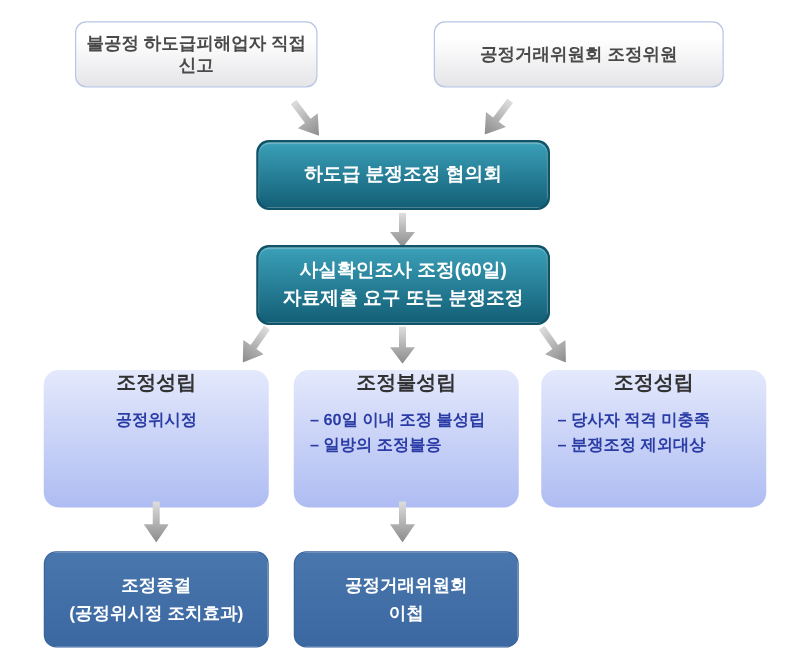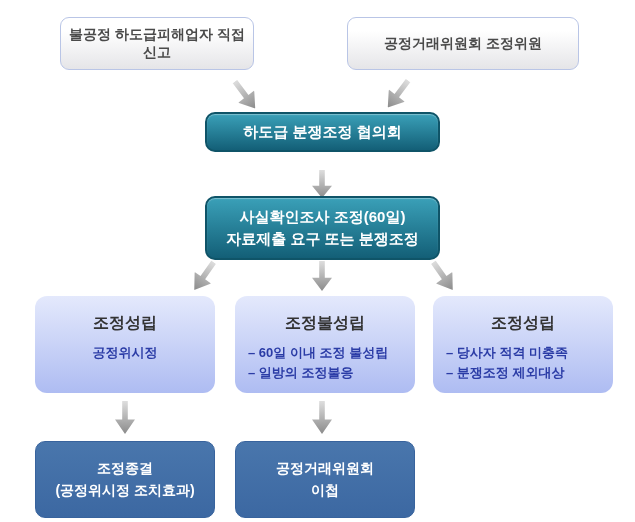--- a/index.html
+++ b/index.html
@@ -38,29 +38,28 @@
     width: 235px;
     border: 2px solid var(--teal-border, #0f5468);
     border-radius: 10px;
     background: linear-gradient(to bottom, var(--teal-top, #3aa0b8), var(--teal-bottom, #135f77));
     box-shadow: inset 0 1px 1px rgba(255,255,255,.35);
     color: #ffffff;
     font-size: 15px;
     font-weight: bold;
     line-height: 1.45;
   }
-  #council       { top: 112px; height: 40px; }
+  #council       { top: 112px; height: 56px; }
   #investigation { top: 196px; height: 64px; }
   
   .outcome {
-    width: 180px; height: 97px;
+    width: 180px; height: 110px;
     border-radius: 12px;
     background: linear-gradient(to bottom, var(--light-blue-top, #e4e9fc), var(--light-blue-bottom, #aebcf2));
     justify-content: flex-start;
-    padding-top: 17px;
   }
   #outcome-left   { left: 35px;  top: 296px; }
   #outcome-middle { left: 235px; top: 296px; }
   #outcome-right  { left: 433px; top: 296px; }
   .outcome .title {
     font-size: 16px;
     font-weight: bold;
     color: #333333;
     margin-bottom: 9px;
   }

